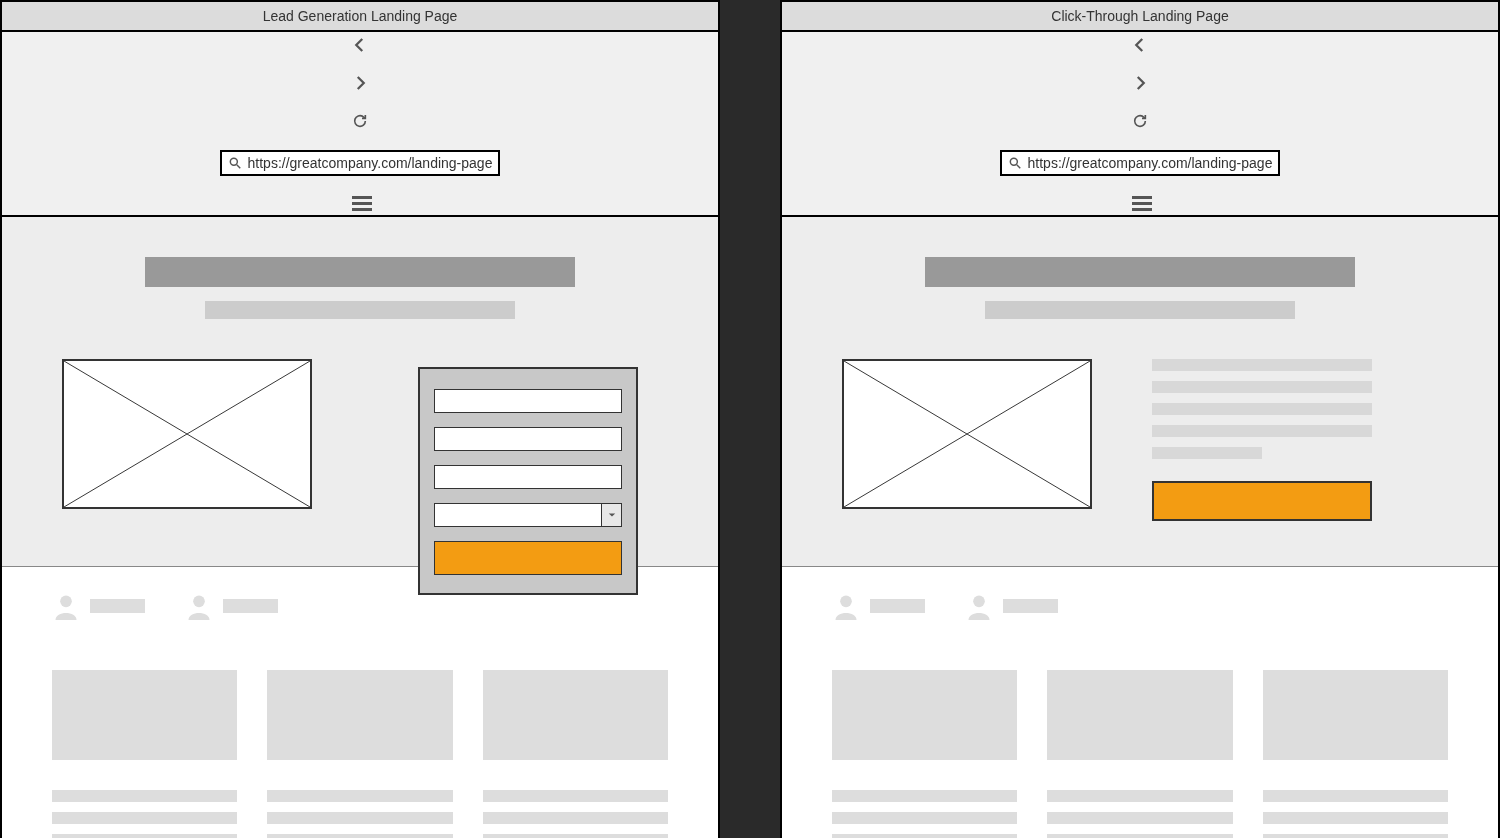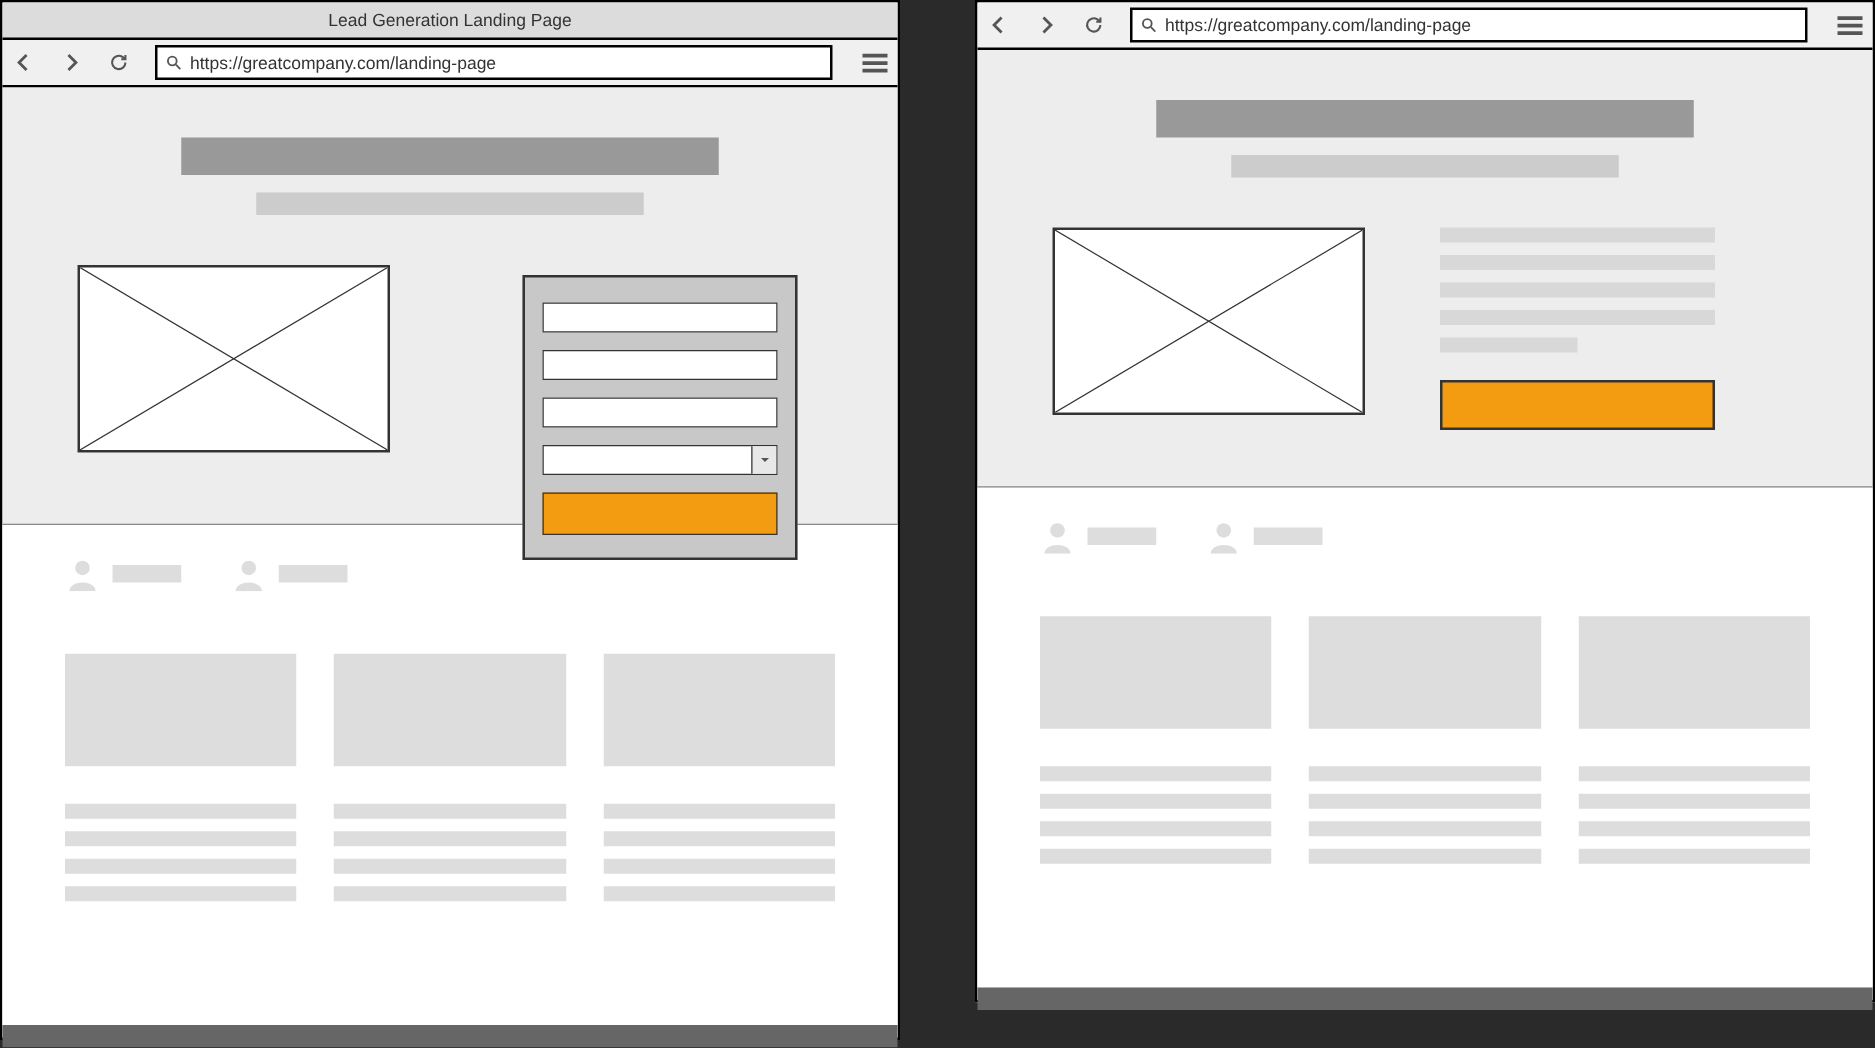--- a/index.html
+++ b/index.html
@@ -30,20 +30,21 @@
       font-size: 14px;
       color: #333;
     }
     .nav-bar {
       background: #f0f0f0;
       border-bottom: 2px solid #000;
       display: flex;
       align-items: center;
       padding: 4px 8px;
       gap: 20px;
+      flex-direction: column;
     }
     .nav-icon {
       width: 18px;
       height: 18px;
       display: flex;
       align-items: center;
       justify-content: center;
       cursor: pointer;
       color: #555;
       flex-shrink: 0;
@@ -336,20 +337,21 @@
             <div class="card-line"></div>
           </div>
         </div>
       </div>
     </div>
     <div class="footer-bar"></div>
   </div>
 </div>
 
 <div class="browser-window">
+  <div class="title-bar">Click-Through Landing Page</div>
   <div class="nav-bar">
     <div class="nav-icon">
       <svg viewBox="0 0 24 24" width="18" height="18" fill="none" stroke="#555" stroke-width="3">
           <path d="M15 4 L7 12 L15 20"></path>
         </svg>
     </div>
     <div class="nav-icon">
       <svg viewBox="0 0 24 24" width="18" height="18" fill="none" stroke="#555" stroke-width="3">
           <path d="M9 4 L17 12 L9 20"></path>
         </svg>

